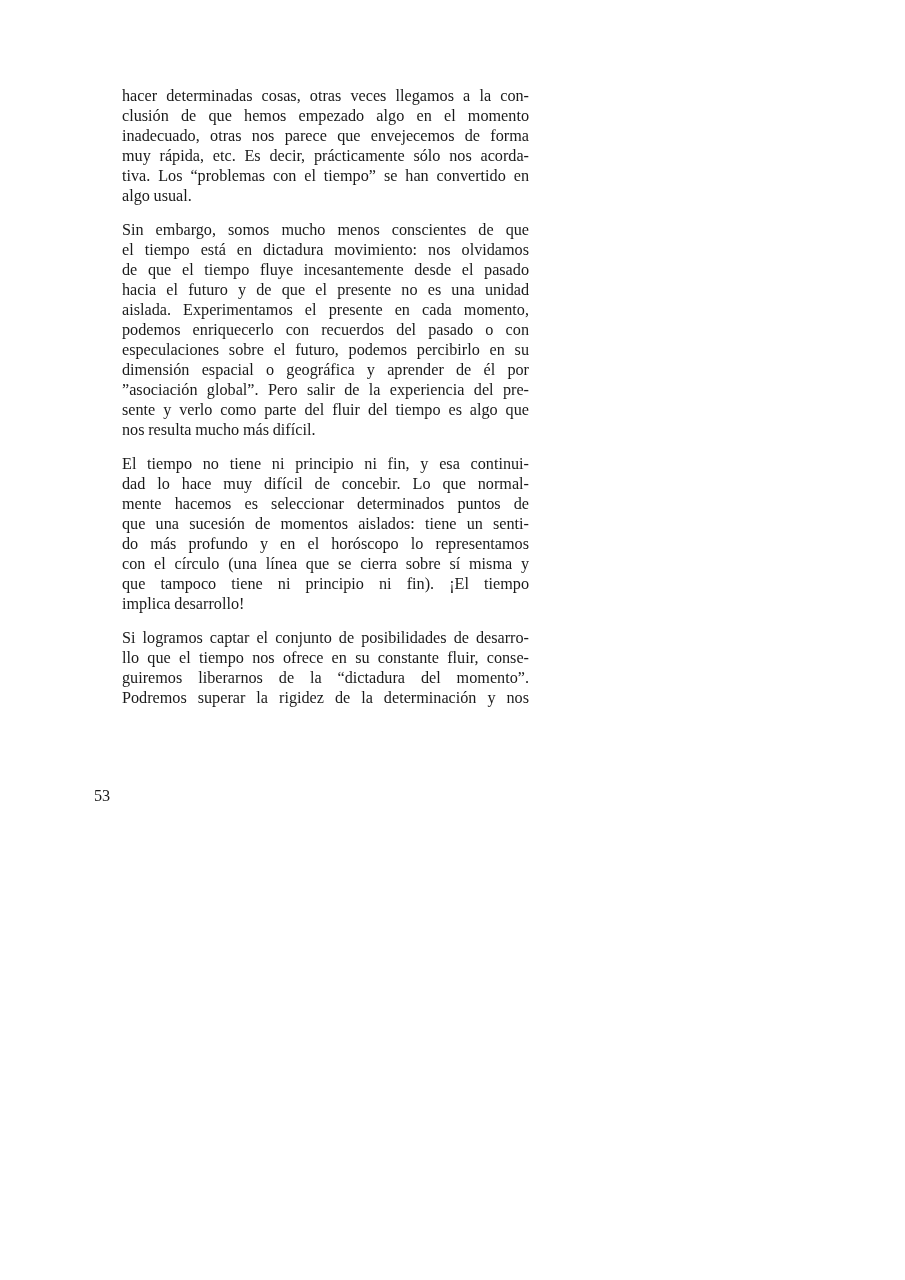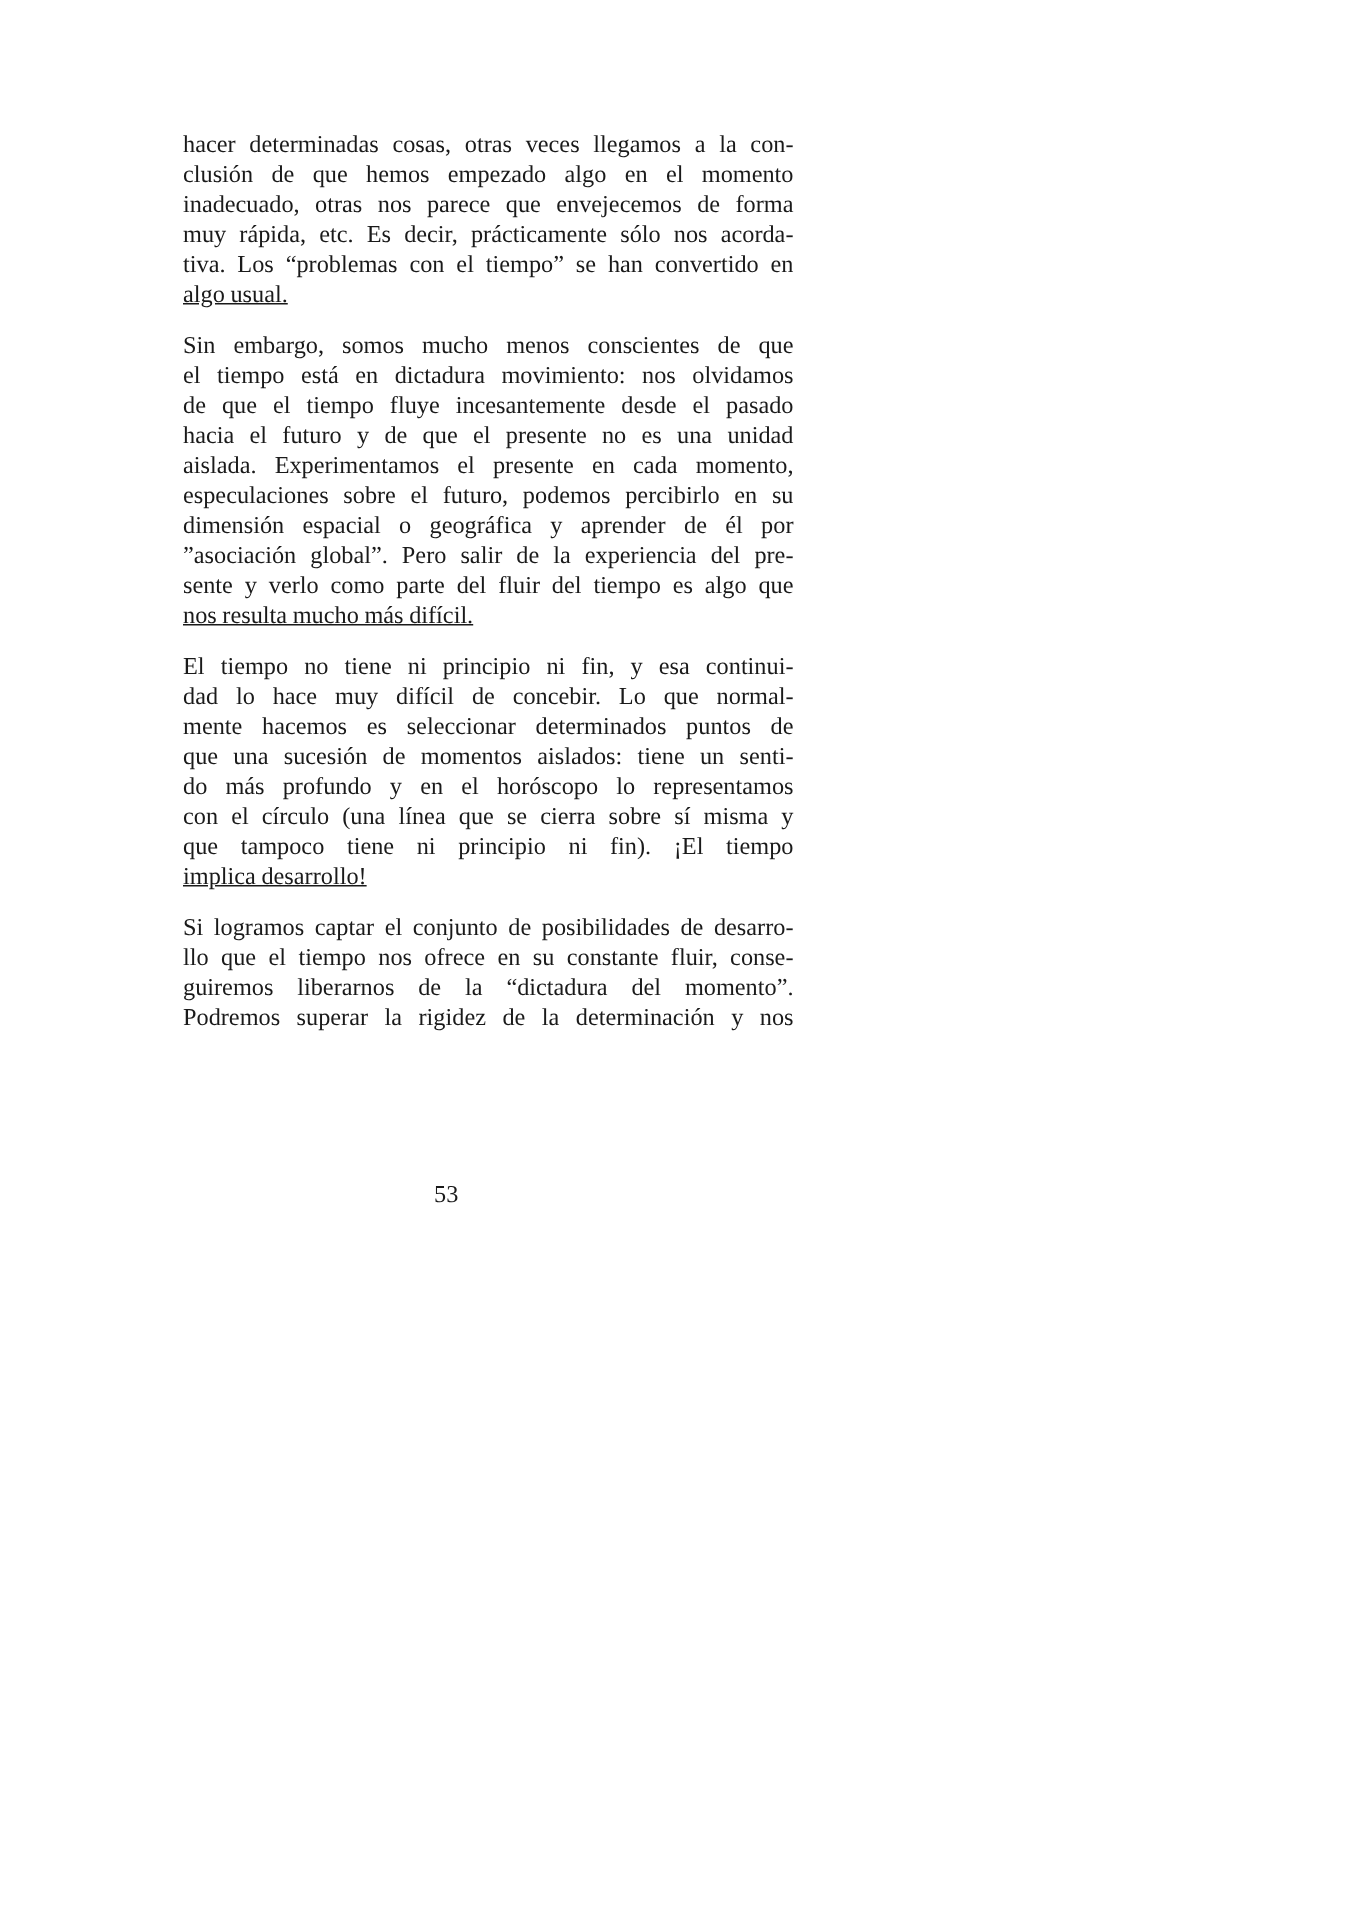--- a/index.html
+++ b/index.html
@@ -8,23 +8,23 @@
   .para {
     font-family: "Liberation Serif", "DejaVu Serif", serif;
     font-size: 16.2px;
     line-height: 20px;
     color: #1a1a1a;
     text-align: justify;
     margin: 0 0 14px 0;
     word-spacing: -0.3px;
   }
   .line { display: block; text-align: justify; text-align-last: justify; white-space: nowrap; }
-  .line.last { text-align-last: left; text-decoration: underline; }
+  .line.last { text-align-last: left; }
   .pagenum {
-    position: absolute; left: 94px; top: 787px; width: 407px; text-align: center;
+    position: absolute; left: 94px; top: 787px; width: 407px; text-align: left;
     font-family: "Liberation Serif", "DejaVu Serif", serif; font-size: 16.2px; color: #1a1a1a;
   }
 </style>
 </head>
 <body>
 
 <div class="page">
   <p class="para">
     <span class="line">hacer determinadas cosas, otras veces llegamos a la con-</span>
     <span class="line">clusión de que hemos empezado algo en el momento</span>
@@ -32,20 +32,21 @@
     <span class="line">muy rápida, etc. Es decir, prácticamente sólo nos acorda-</span>
     <span class="line">tiva. Los “problemas con el tiempo” se han convertido en</span>
     <span class="line last">algo usual.</span>
   </p>
   <p class="para">
     <span class="line">Sin embargo, somos mucho menos conscientes de que</span>
     <span class="line">el tiempo está en dictadura movimiento: nos olvidamos</span>
     <span class="line">de que el tiempo fluye incesantemente desde el pasado</span>
     <span class="line">hacia el futuro y de que el presente no es una unidad</span>
     <span class="line">aislada. Experimentamos el presente en cada momento,</span>
+    <span class="line">podemos enriquecerlo con recuerdos del pasado o con</span>
     <span class="line">especulaciones sobre el futuro, podemos percibirlo en su</span>
     <span class="line">dimensión espacial o geográfica y aprender de él por</span>
     <span class="line">”asociación global”. Pero salir de la experiencia del pre-</span>
     <span class="line">sente y verlo como parte del fluir del tiempo es algo que</span>
     <span class="line last">nos resulta mucho más difícil.</span>
   </p>
   <p class="para">
     <span class="line">El tiempo no tiene ni principio ni fin, y esa continui-</span>
     <span class="line">dad lo hace muy difícil de concebir. Lo que normal-</span>
     <span class="line">mente hacemos es seleccionar determinados puntos de</span>

